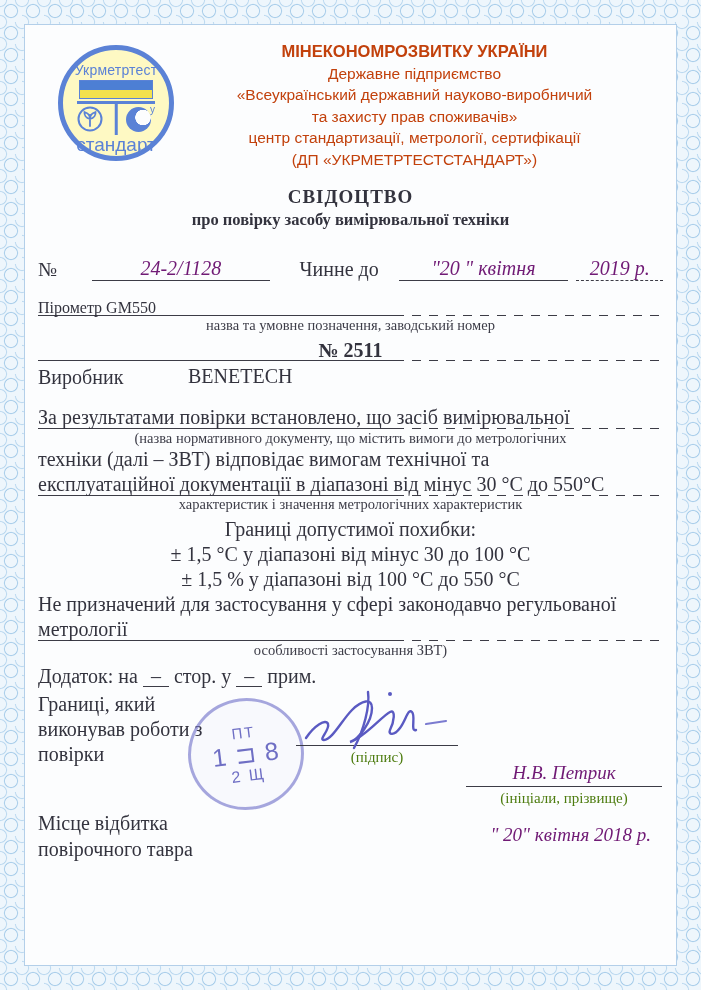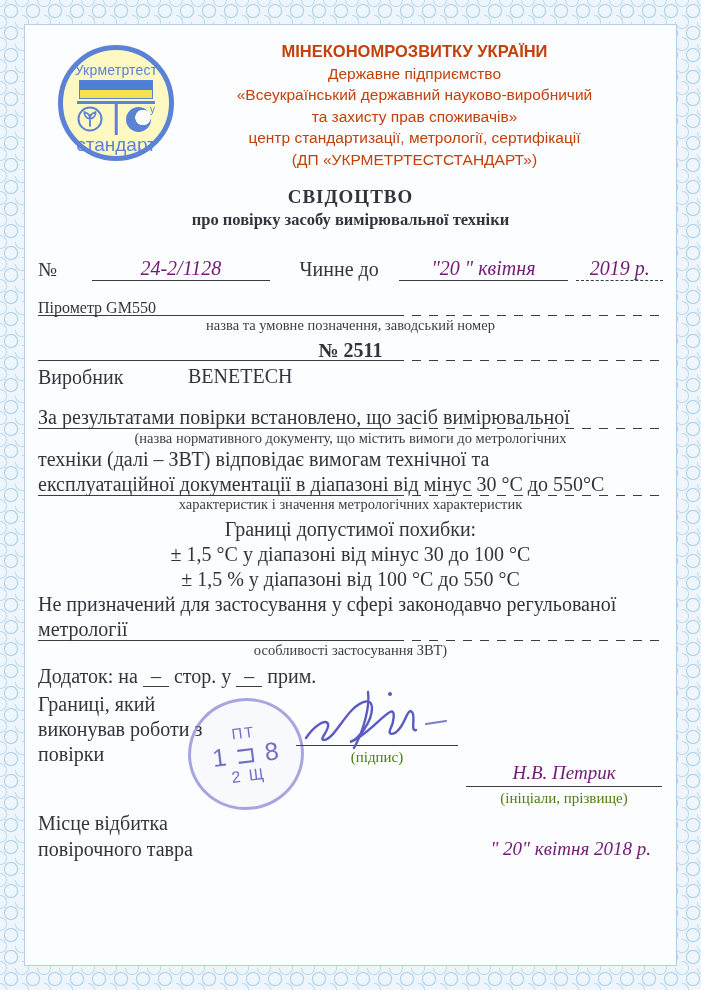--- a/index.html
+++ b/index.html
@@ -106,21 +106,21 @@
   .stamp .s1{font-size:15px; letter-spacing:2px;}
   .stamp .s2{font-size:25px; letter-spacing:1px; line-height:26px;}
   .stamp .s3{font-size:16px; letter-spacing:2px;}
   .sig-col{position:absolute; left:258px; top:-6px; width:162px; text-align:center;}
   .sig-col svg{display:block; margin:0 auto -5px auto;}
   .sig-line{border-bottom:1.6px solid #3c3c46;}
   .sig-cap{font-size:15px; margin-top:3px; color:#4d7c0f;}
   .name-col{position:absolute; left:428px; top:34px; width:196px; text-align:center;margin-top:36px;}
   .name-col .nm{font-size:19px; padding-bottom:2px;}
   
-  .bottom{display:flex; justify-content:space-between; align-items:flex-end; margin-top:14px;}
+  .bottom{display:flex; justify-content:space-between; align-items:center; margin-top:14px;}
   .stamp-place{font-size:20px; line-height:26px;}
   .date{font-size:19px; padding-right:12px; padding-bottom:2px;}
 </style>
 </head>
 <body>
 
 <div class="page">
   <div class="sheet">
 
     <div class="header">

